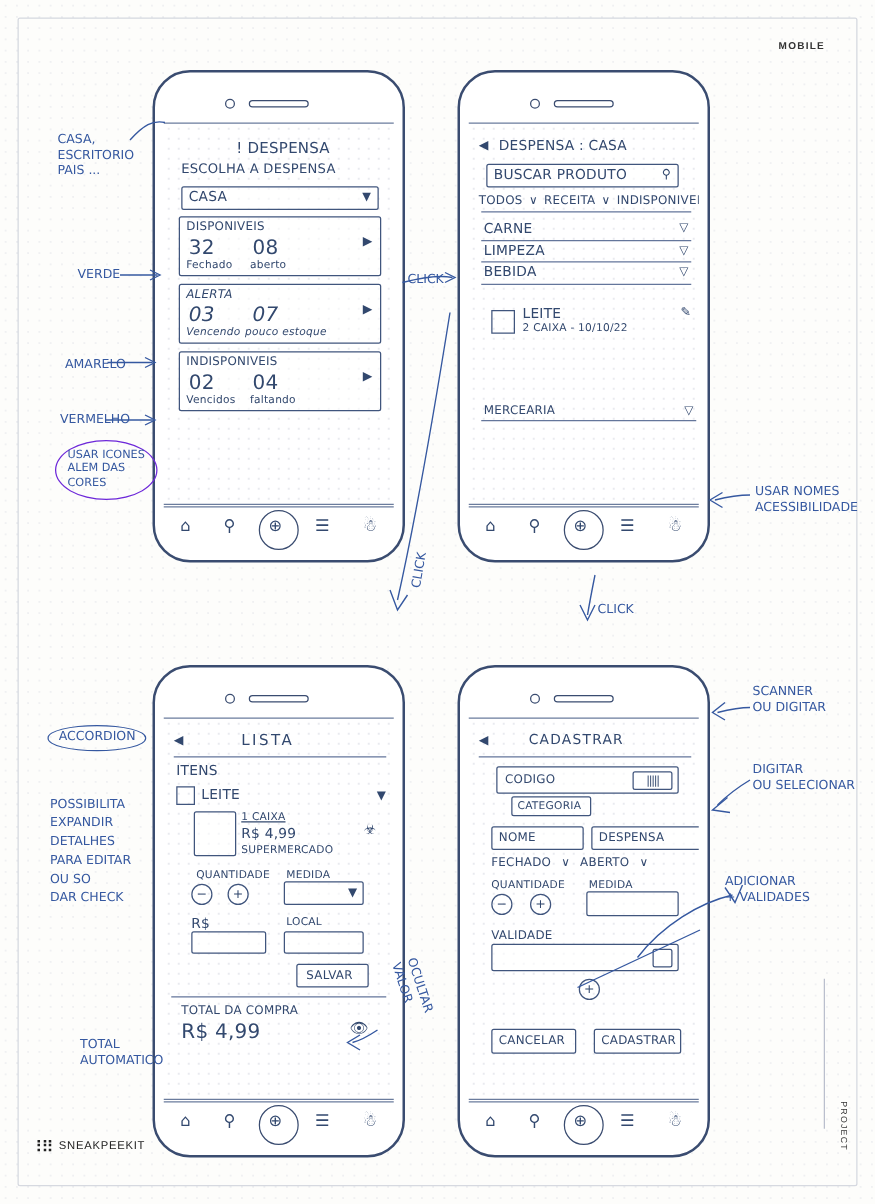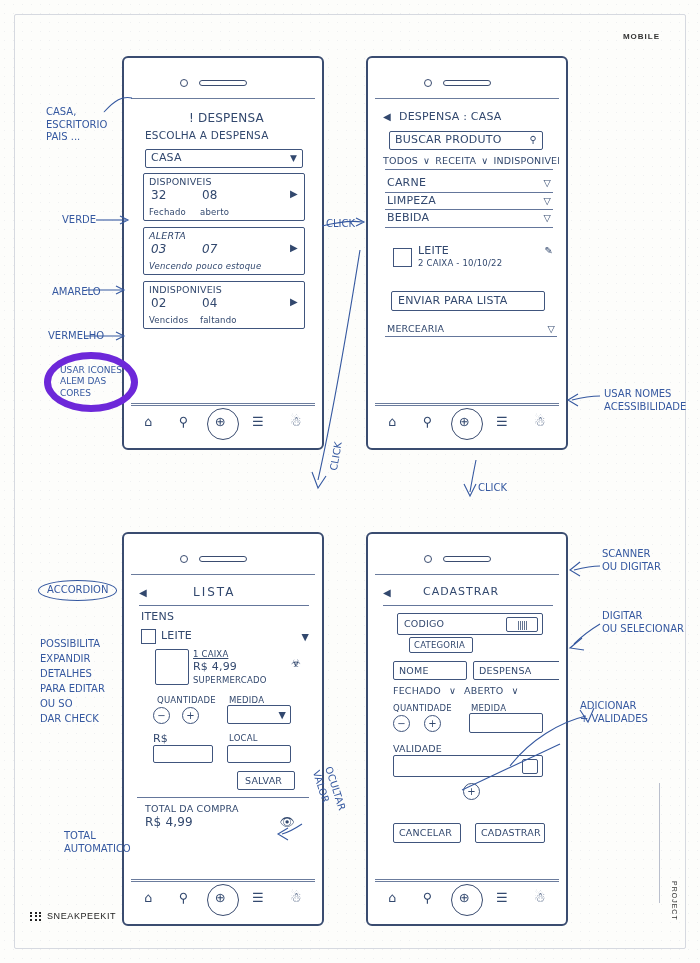--- a/index.html
+++ b/index.html
@@ -26,21 +26,21 @@
   .hand{
     font-family:"DejaVu Sans",sans-serif;
     color:#32486e;
     letter-spacing:.2px;
   }
   
   .phone{
     position:absolute;
     width:198px;height:390px;
     border:2px solid #3a4c70;
-    border-radius:6px;
+    border-radius:30px;
     background:#ffffff;
   }
   .phone:before{ 
     content:"";
     position:absolute;left:7px;right:7px;top:40px;bottom:44px;
     background-image:radial-gradient(circle, rgba(120,130,160,.16) 0.6px, transparent 0.7px);
     background-size:8px 8px;
     border-top:1px solid #6b7c9d;
     border-bottom:1px solid #6b7c9d;
   }
@@ -68,21 +68,21 @@
   .tabbar span{font-family:"DejaVu Sans",sans-serif;}
   .box{
     border:1.3px solid #40557d;
     border-radius:2px;
     background:rgba(255,255,255,.55);
     position:relative;
   }
   .lbl{font-size:11px;line-height:1.15;}
   .sm{font-size:9.5px;}
   .xs{font-size:8.5px;}
-  .big{font-size:12px;}
+  .big{font-size:16px;}
   .note{
     position:absolute;
     font-family:"DejaVu Sans",sans-serif;
     color:#3558a0;
     font-size:10px;
     line-height:1.25;
   }
   .note.small{font-size:9px;}
   .hdr-tiny{
     position:absolute;font-size:8px;letter-spacing:1px;color:#333;
@@ -209,23 +209,20 @@
 
     <div style="position:absolute;left:18px;top:146px;width:160px;display:flex;align-items:flex-start;gap:6px;">
       <span class="chk" style="margin-top:3px;width:17px;height:17px;"></span>
       <span style="display:block;">
         <span class="hand lbl" style="display:block;">LEITE</span>
         <span class="hand xs" style="display:block;">2 CAIXA - 10/10/22</span>
       </span>
       <span class="hand" style="position:absolute;right:0;top:0;font-size:10px;">✎</span>
     </div>
 
-    <div class="box" style="position:absolute;left:16px;top:192px;width:152px;height:18px;">
-      <span class="hand lbl" style="position:absolute;left:6px;top:3px;">ENVIAR PARA LISTA</span>
-    </div>
 
     <div class="rowline" style="position:absolute;left:10px;top:222px;width:168px;display:flex;justify-content:space-between;padding:2px;">
       <span class="hand sm">MERCEARIA</span>
       <span class="hand sm">▽</span>
     </div>
   </div>
 
   <div class="tabbar">
     <span>⌂</span>
     <span>⚲</span>
@@ -360,21 +357,21 @@
     <span>☃</span>
   </div>
 </div>
 
 <div class="note" style="left:46px;top:106px;white-space:pre;">CASA,
 ESCRITORIO
 PAIS ...</div>
 <div class="note" style="left:62px;top:214px;">VERDE</div>
 <div class="note" style="left:52px;top:286px;">AMARELO</div>
 <div class="note" style="left:48px;top:330px;">VERMELHO</div>
-<div class="note small" style="left:44px;top:352px;white-space:pre;border:7px solid #6d28d9;border-radius:50%;padding:6px 9px;">USAR ICONES
+<div class="note small" style="left:44px;top:352px;white-space:pre;border:1px solid #6d28d9;border-radius:50%;padding:6px 9px;">USAR ICONES
 ALEM DAS
 CORES</div>
 
 <div class="note" style="left:326px;top:218px;">CLICK</div>
 <div class="note" style="left:322px;top:450px;transform:rotate(-80deg);">CLICK</div>
 <div class="note" style="left:478px;top:482px;">CLICK</div>
 <div class="note" style="left:604px;top:388px;white-space:pre;">USAR NOMES
 ACESSIBILIDADE</div>
 
 <div class="note" style="left:38px;top:580px;border:1px solid #3558a0;border-radius:50%;padding:3px 8px;">ACCORDION</div>

